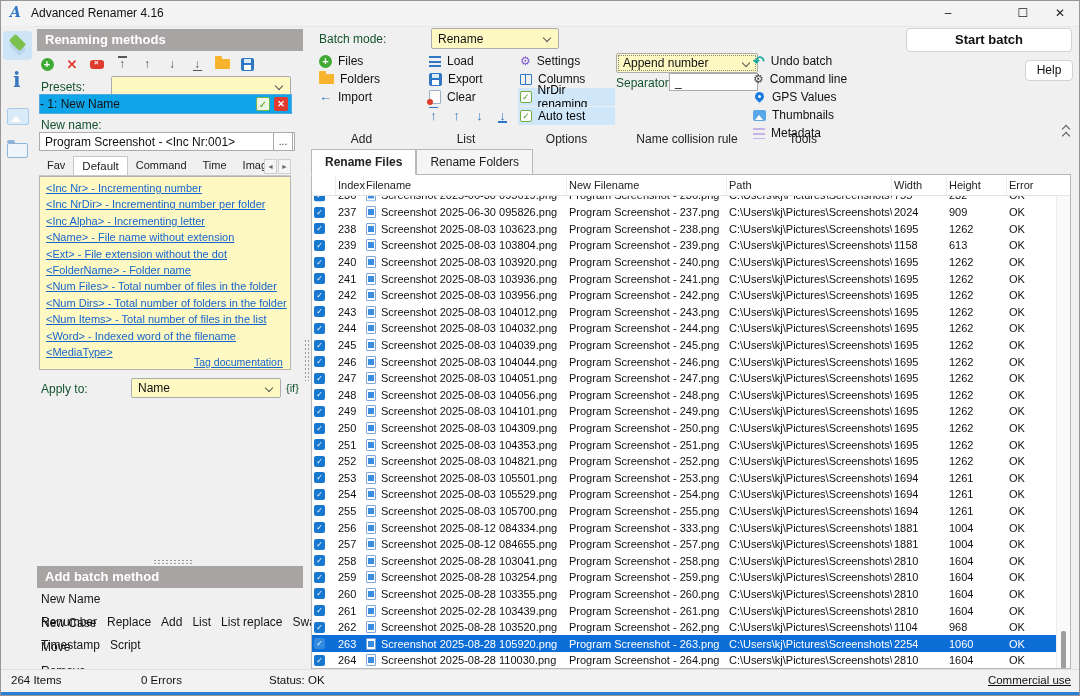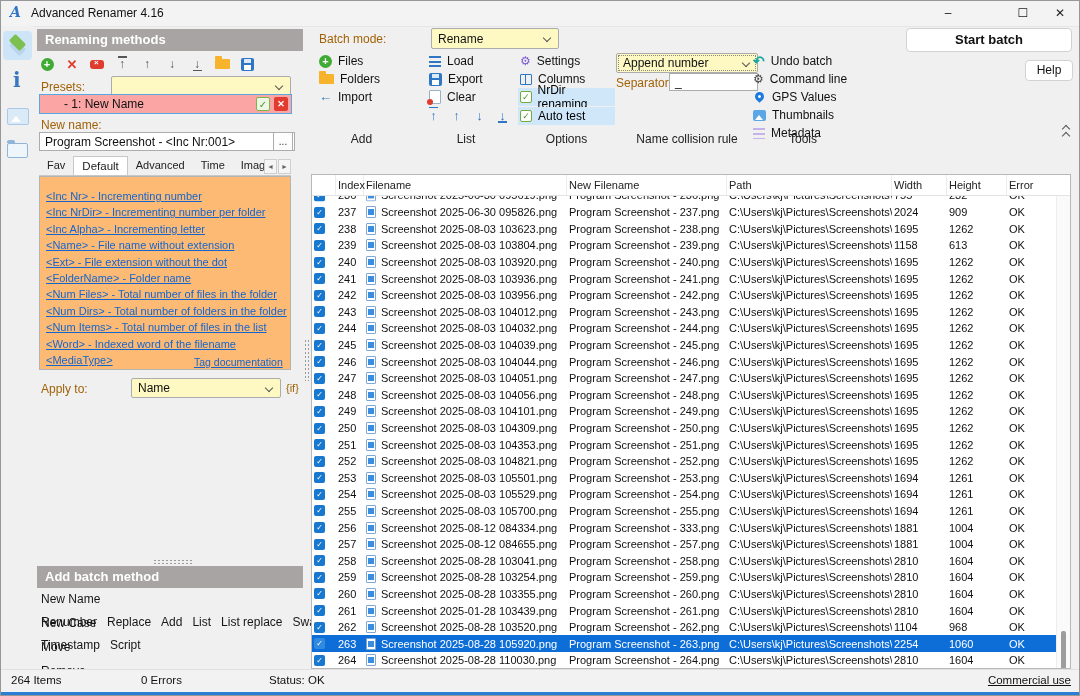--- a/index.html
+++ b/index.html
@@ -31,34 +31,34 @@
   .ic-eraser::after{content:"×";position:absolute;left:4px;top:-2px;color:#fff;font-size:8px;font-weight:bold;}
   .arrw{position:relative;display:inline-block;width:13px;text-align:center;font-weight:bold;font-size:12px;color:#555;}
   .arrw .bar-t{position:absolute;left:2px;right:2px;top:-1px;height:1.5px;background:currentColor;}
   .arrw .bar-b{position:absolute;left:2px;right:2px;bottom:0px;height:1.5px;background:currentColor;}
   .arrw.blue{color:#2f76c4;font-size:13px;}
   .ic-folder{width:15px;height:10px;background:#f7b32b;border-radius:1px;position:relative;display:inline-block;}
   .ic-folder::before{content:"";position:absolute;left:0;top:-3px;width:7px;height:3px;background:#f7b32b;border-radius:1px 1px 0 0;}
   .ic-floppy{width:13px;height:13px;background:#2f76c4;border-radius:2px;position:relative;display:inline-block;}
   .ic-floppy::before{content:"";position:absolute;left:3px;top:1px;width:7px;height:4px;background:#dce9f7;}
   .ic-floppy::after{content:"";position:absolute;left:3px;bottom:1px;width:7px;height:5px;background:#fff;}
-  .lbl{position:absolute;font-size:12px;color:#a16207;}
+  .lbl{position:absolute;font-size:12px;color:#14532d;}
   .combo{position:absolute;background:#fef9c3;border:1px solid #acacac;border-radius:2px;box-sizing:border-box;font-size:12px;display:flex;align-items:center;padding:0 20px 0 6px;color:#111;}
   .cv{display:inline-block;width:5px;height:5px;border:solid #555;border-width:0 1.4px 1.4px 0;transform:rotate(45deg);}
   .combo .cv{position:absolute;right:8px;top:6px;}
-  .method-item{position:absolute;left:38px;top:93px;width:253px;height:20px;background:#fca5a5;border:1px solid #56a8e2;box-sizing:border-box;display:flex;align-items:center;font-size:12px;color:#111;padding-left:24px;}
+  .method-item{position:absolute;left:38px;top:93px;width:253px;height:20px;background:#0ea5e9;border:1px solid #56a8e2;box-sizing:border-box;display:flex;align-items:center;font-size:12px;color:#111;padding-left:0;}
   .btn-check{width:14px;height:14px;background:#eef7e6;border:1px solid #7ab648;border-radius:2px;color:#4d9427;font-size:10px;line-height:13px;text-align:center;box-sizing:border-box;}
   .btn-close{width:14px;height:14px;background:#e23b30;border-radius:2px;color:#fff;font-size:9px;line-height:14px;text-align:center;font-weight:bold;}
   .tinput{position:absolute;background:#fff;border:1px solid #acacac;box-sizing:border-box;font-size:12px;color:#111;display:flex;align-items:center;padding:0 5px;}
   .mini-btn{position:absolute;background:#fdfdfd;border:1px solid #acacac;box-sizing:border-box;font-size:10px;text-align:center;color:#333;}
   .tagtabs{position:absolute;left:38px;top:155px;width:252px;height:20px;display:flex;border-bottom:1px solid #c8c8c8;box-sizing:border-box;overflow:hidden;padding-right:12px;}
   .ttab{font-size:11px;color:#222;padding:3px 8px 0 8px;white-space:nowrap;}
   .ttab.active{background:#fff;border:1px solid #c8c8c8;border-bottom:none;font-size:11.5px;}
   .tscroll{position:absolute;top:158px;width:13px;height:15px;background:#f5f5f5;border:1px solid #cfcfcf;font-size:7px;line-height:13px;text-align:center;color:#666;box-sizing:border-box;}
-  .tagbox{position:absolute;left:38px;top:175px;width:252px;height:194px;background:#fdba74;border:1px solid #b4b4b4;box-sizing:border-box;padding:11px 6px 2px 6px;display:flex;flex-direction:column;}
+  .tagbox{position:absolute;left:38px;top:175px;width:252px;height:194px;background:#fef9c3;border:1px solid #b4b4b4;box-sizing:border-box;padding:3px 6px 2px 6px;display:flex;flex-direction:column;}
   .tag-link{font-size:11px;color:#1665cc;text-decoration:underline;line-height:16.4px;white-space:nowrap;}
   .tagdoc{position:absolute;right:10px;bottom:3px;font-size:10.5px;color:#1665cc;text-decoration:underline;}
   .abm-row{position:absolute;left:40px;display:flex;gap:10px;font-size:12px;color:#161616;}
   .abm-link{white-space:nowrap;}
   .grip-v{position:absolute;left:303px;top:338px;width:5px;height:42px;background-image:radial-gradient(#9a9a9a 1px,transparent 1px);background-size:3px 4px;}
   .grip-h{position:absolute;left:152px;top:558px;width:40px;height:5px;background-image:radial-gradient(#9a9a9a 1px,transparent 1px);background-size:4px 3px;}
   
   .titem{position:absolute;display:flex;align-items:center;gap:6px;font-size:12px;color:#111;height:16px;}
   .ic-list{width:12px;height:11px;background:repeating-linear-gradient(#2f76c4 0 2px,transparent 2px 4.5px);display:inline-block;}
   .ic-page{width:10px;height:12px;background:#fff;border:1px solid #9ab0c4;border-radius:1px;position:relative;display:inline-block;}
@@ -176,21 +176,21 @@
 
   <span class="lbl" style="left:40px;top:117px;">New name:</span>
   <div class="tinput" style="left:38px;top:131px;width:256px;height:19px;">
     <span>Program Screenshot - &lt;Inc Nr:001&gt;</span>
   </div>
   <div class="mini-btn" style="left:272px;top:131px;width:20px;height:19px;line-height:17px;">...</div>
 
   <div class="tagtabs" id="tagTabs">
       <span class="ttab">Fav</span>
       <span class="ttab active">Default</span>
-      <span class="ttab">Advanced</span>
+      <span class="ttab">Command</span>
       <span class="ttab">Time</span>
       <span class="ttab">Image</span>
       <span class="ttab">V</span>
     </div>
   <div class="tscroll" style="left:263px;">◄</div>
   <div class="tscroll" style="left:277px;">►</div>
 
   <div class="tagbox" id="tagList">
       <span class="tag-link">&lt;Inc Nr&gt; - Incrementing number</span>
       <span class="tag-link">&lt;Inc NrDir&gt; - Incrementing number per folder</span>
@@ -329,20 +329,24 @@
   <div class="grouplbl" style="left:318px;width:85px;">Add</div>
   <div class="grouplbl" style="left:425px;width:80px;">List</div>
   <div class="grouplbl" style="left:517px;width:97px;">Options</div>
   <div class="grouplbl" style="left:615px;width:142px;">Name collision rule</div>
   <div class="grouplbl" style="left:752px;width:100px;">Tools</div>
   <div class="collapse">
       <span class="cv"></span>
       <span class="cv"></span>
     </div>
 
+  <div class="maintabs">
+    <div class="mtab active">Rename Files</div>
+    <div class="mtab">Rename Folders</div>
+  </div>
 
   <div class="tablebox">
     <div class="thead">
       <div class="th"></div>
       <div class="th">Index</div>
       <div class="th">Filename</div>
       <div class="th">New Filename</div>
       <div class="th">Path</div>
       <div class="th">Width</div>
       <div class="th">Height</div>
@@ -726,21 +730,21 @@
           <div class="c">1604</div>
           <div class="c">OK</div>
         </div>
         <div class="trow">
           <div class="c ccb">
             <span class="cb">✓</span>
           </div>
           <div class="c">261</div>
           <div class="c cfn">
             <span class="ficon"></span>
-            <span>Screenshot 2025-01-28 103439.png</span>
+            <span>Screenshot 2025-02-28 103439.png</span>
           </div>
           <div class="c">Program Screenshot - 261.png</div>
           <div class="c">C:\Users\kj\Pictures\Screenshots\</div>
           <div class="c">2810</div>
           <div class="c">1604</div>
           <div class="c">OK</div>
         </div>
         <div class="trow">
           <div class="c ccb">
             <span class="cb">✓</span>

